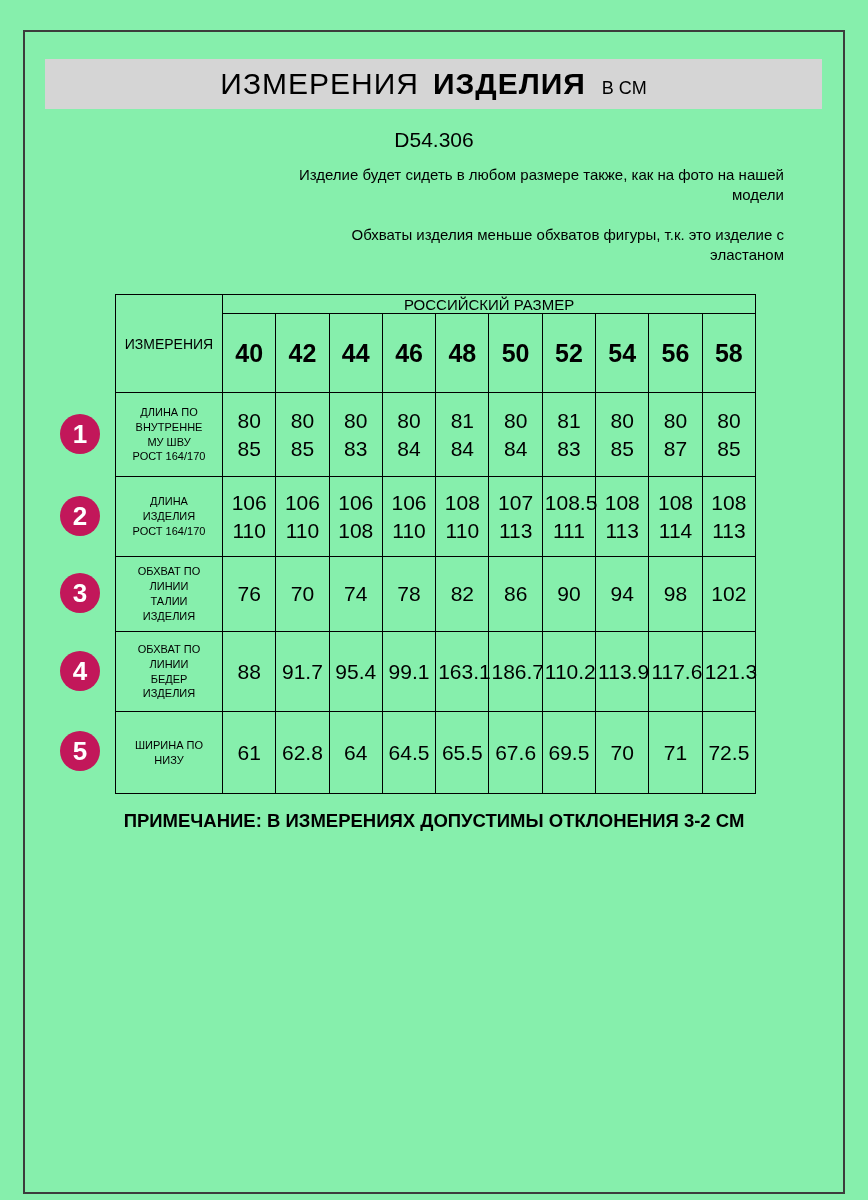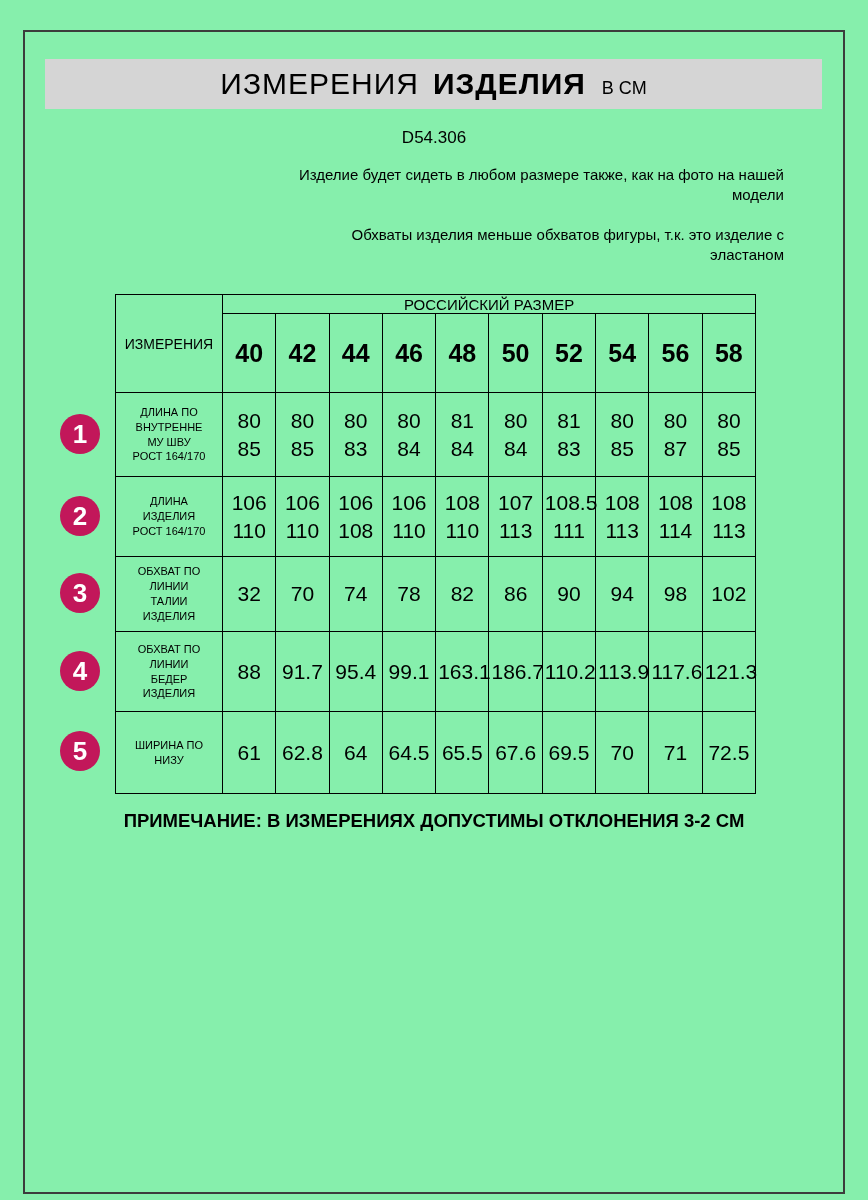--- a/index.html
+++ b/index.html
@@ -41,21 +41,21 @@
   }
   .title-unit {
     font-size: 18px;
     margin-left: 16px;
   }
   .model-code {
     position: absolute;
     left: 0; top: 128px;
     width: 868px;
     text-align: center;
-    font-size: 17px;
+    font-size: 21px;
   }
   .intro {
     position: absolute;
     left: 84px;
     width: 700px;
     text-align: right;
     font-size: 15px;
     line-height: 1.35;
     white-space: pre-line;
   }
@@ -224,21 +224,21 @@
         <td class="value-cell">108
 114</td>
         <td class="value-cell">108
 113</td>
       </tr>
       <tr class="tr-r3">
         <td class="row-label">ОБХВАТ ПО
 ЛИНИИ
 ТАЛИИ
 ИЗДЕЛИЯ</td>
-        <td class="value-cell">32</td>
+        <td class="value-cell">76</td>
         <td class="value-cell">70</td>
         <td class="value-cell">74</td>
         <td class="value-cell">78</td>
         <td class="value-cell">82</td>
         <td class="value-cell">86</td>
         <td class="value-cell">90</td>
         <td class="value-cell">94</td>
         <td class="value-cell">98</td>
         <td class="value-cell">102</td>
       </tr>

